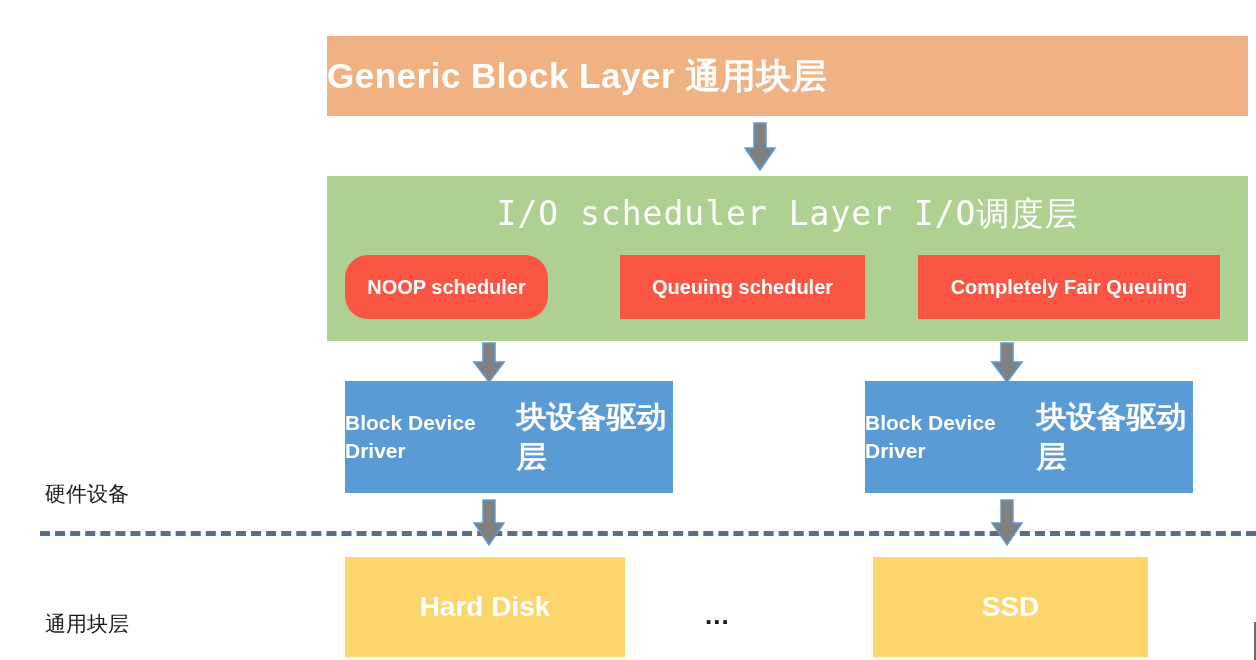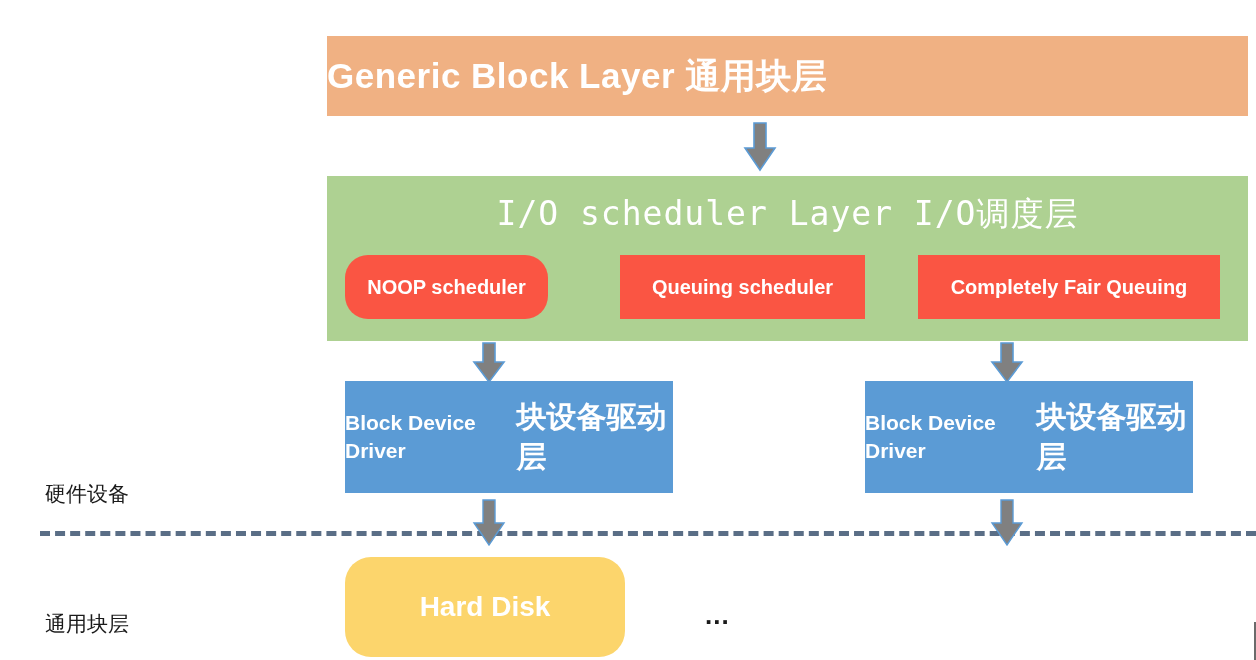--- a/index.html
+++ b/index.html
@@ -98,21 +98,20 @@
     position: absolute;
     top: 557px;
     height: 100px;
     background: #FCD56C;
     display: flex;
     align-items: center;
     justify-content: center;
     color: #ffffff;
     font-size: 28px;
     font-weight: 600;
-    border-radius: 26px;
   }
   #device-harddisk { left: 345px; width: 280px; }
   #device-ssd      { left: 873px; width: 275px; }
 
   
   .arrow {
     position: absolute;
   }
   #arrow-generic-to-sched { left: 743px; top: 122px; }
   #arrow-sched-to-driver-left  { left: 472px; top: 342px; }
@@ -226,18 +225,21 @@
       <polygon points="11,1 23,1 23,24 32,24 17,46 2,24 11,24" fill="#808080" stroke="#5B9BD5" stroke-width="1.4"></polygon>
     </svg>
   </div>
 
   <div class="device-box" id="device-harddisk">
     <span>Hard Disk</span>
   </div>
 
   <div id="ellipsis-between-devices">...</div>
 
+  <div class="device-box" id="device-ssd">
+    <span>SSD</span>
+  </div>
 
   <div class="side-label" id="label-hardware-device">通用块层</div>
 
   <div id="right-edge-mark"></div>
 
 </div>
 
 </body></html>

